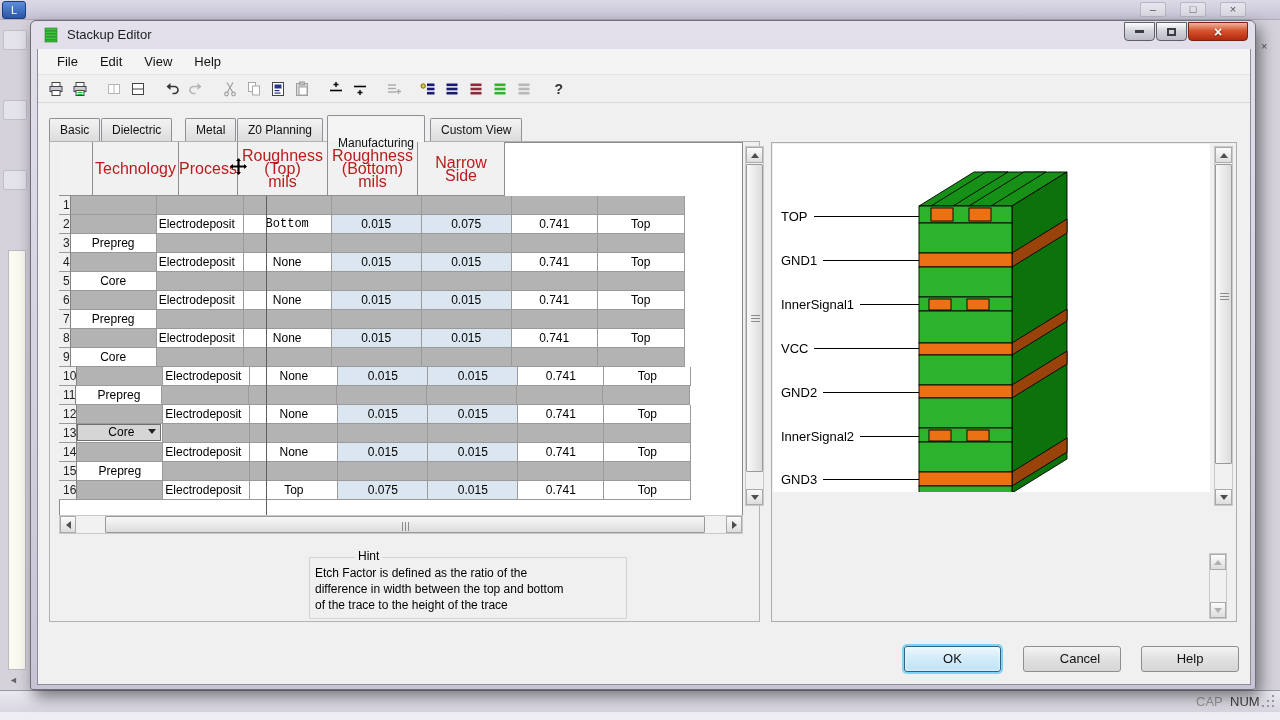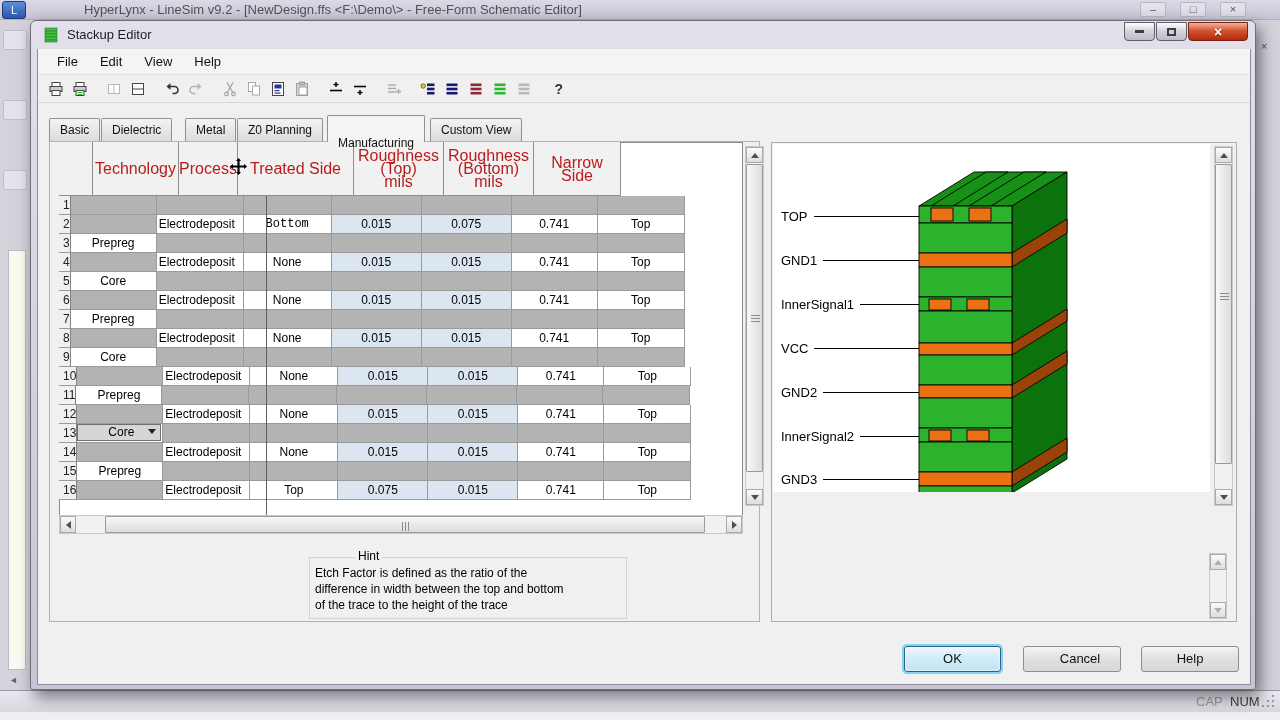--- a/index.html
+++ b/index.html
@@ -134,21 +134,20 @@
   .btn{position:absolute;top:625px;height:26px;font-size:13px;color:#111;text-align:center;line-height:24px;
     background:linear-gradient(#f4f4f4,#e2e2e2 45%,#d6d6d6);border:1px solid #8e8e8e;border-radius:3px;}
   .btn.def{background:linear-gradient(#eef8fd,#d3ecf9 45%,#bfe3f5);border:1px solid #2c628b;
     box-shadow:0 0 0 2px #7ed4f2, inset 0 0 3px #fff;}
 </style>
 </head>
 <body>
 
 <div class="abs" id="bg-titlebar">
   <div class="abs" id="bg-app-icon">L</div>
-  <div class="abs" id="bg-title-text">HyperLynx - LineSim v9.2 - [NewDesign.ffs &lt;F:\Demo\&gt; - Free-Form Schematic Editor]</div>
   <div class="abs bg-winbtn" style="left:1140px">–</div>
   <div class="abs bg-winbtn" style="left:1180px">□</div>
   <div class="abs bg-winbtn" style="left:1220px">×</div>
 </div>
 <div class="abs" id="bg-left">
   <div class="abs bg-side-btn" style="top:10px"></div>
   <div class="abs bg-side-btn" style="top:80px"></div>
   <div class="abs bg-side-btn" style="top:150px"></div>
   <div class="abs" id="bg-canvas-strip"></div>
   <div class="abs" id="bg-scroll-arrow">◄</div>
@@ -327,21 +326,20 @@
       </div>
     </div>
   <div class="abs" id="tabbar"></div>
   <div class="abs" id="tabpage"></div>
 
   <div class="abs" id="grid-bg"></div>
   <div class="abs" id="ghead">
       <div class="hc" style="width: 34px;"></div>
       <div class="hc" style="width: 86px;">Technology</div>
       <div class="hc" style="width: 59px;">Process</div>
-      <div class="hc" style="width: 116px;">Treated Side</div>
       <div class="hc" style="width: 90px;">Roughness
 (Top)
 mils</div>
       <div class="hc" style="width: 90px;">Roughness
 (Bottom)
 mils</div>
       <div class="hc" style="width: 87px;">Narrow Side</div>
     </div>
   <div class="abs" id="grows">
       <div class="grow">

